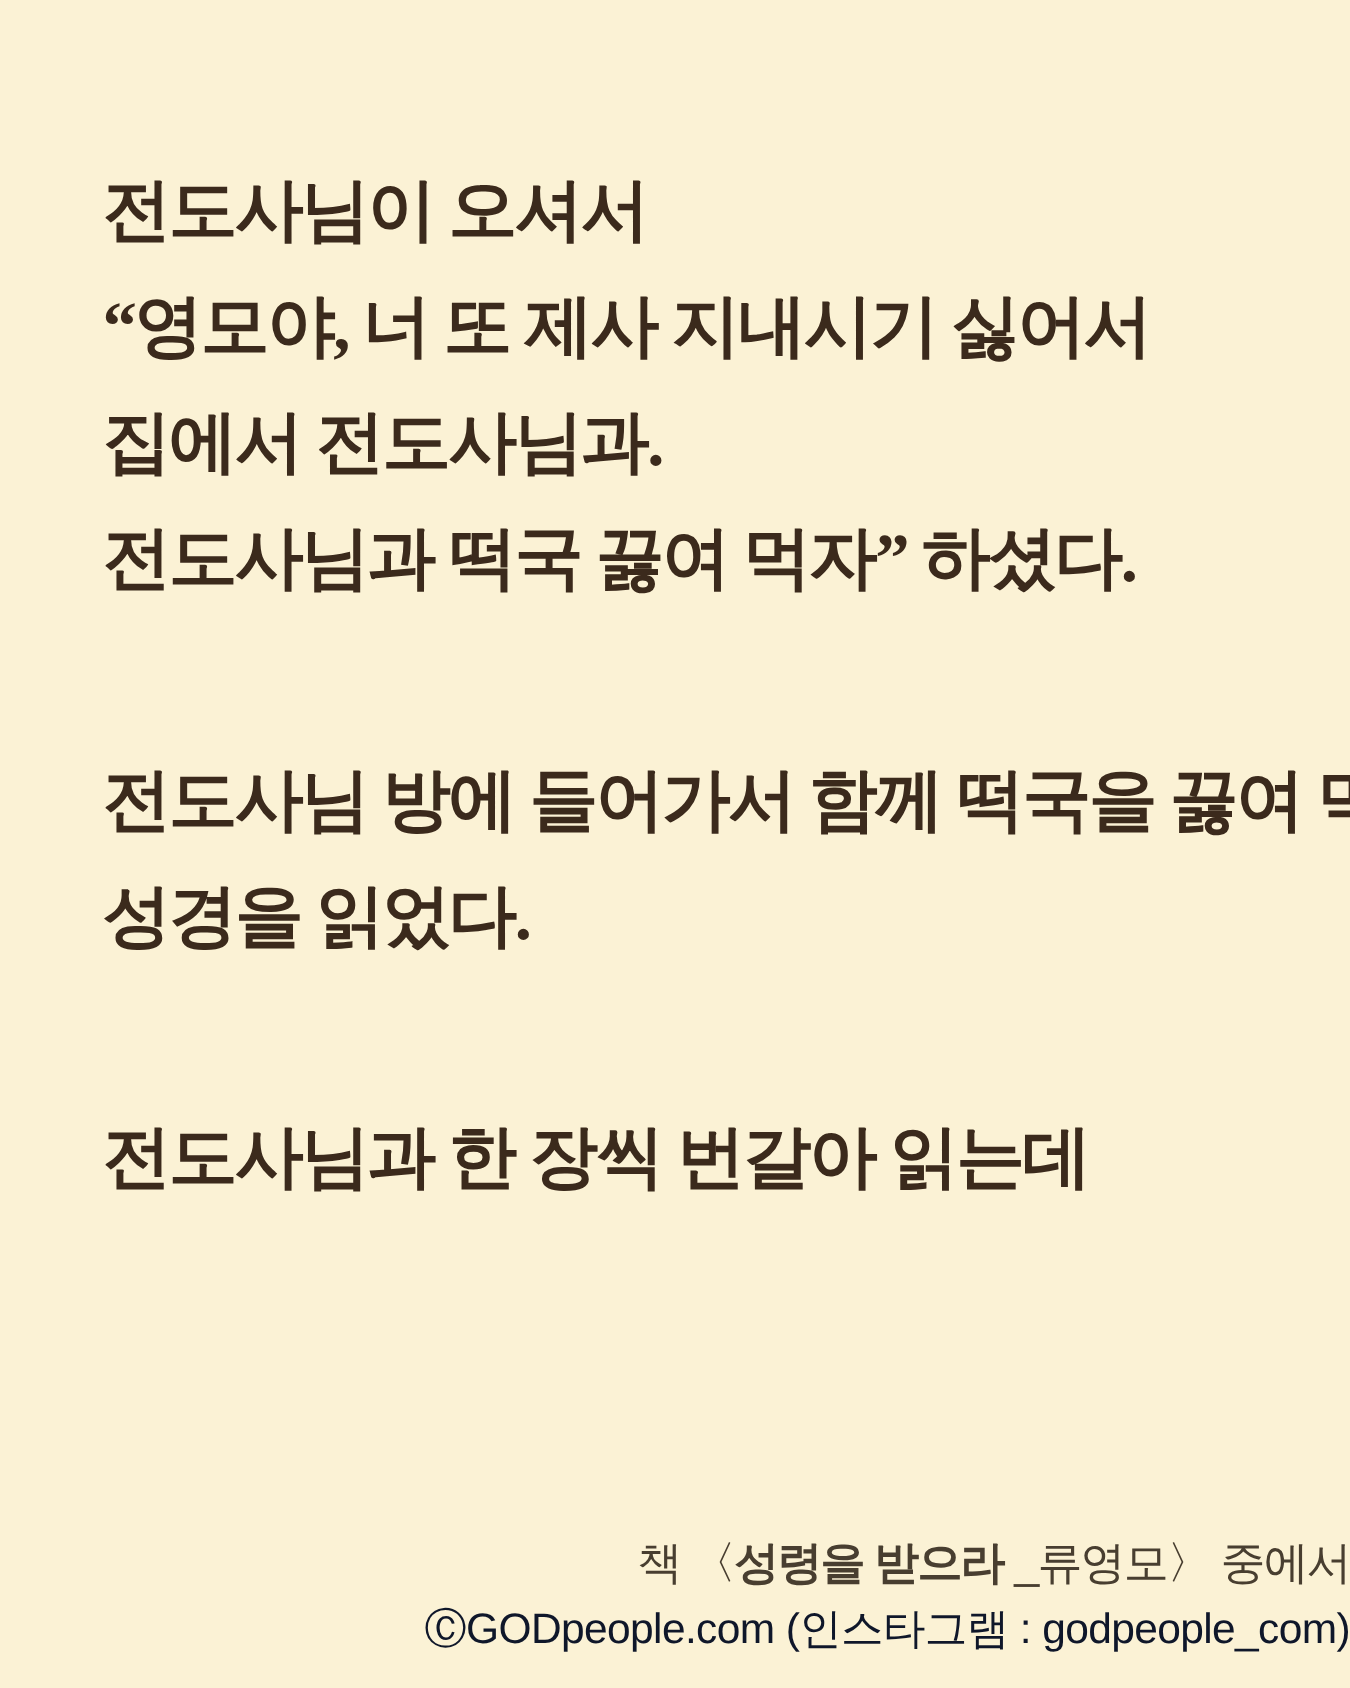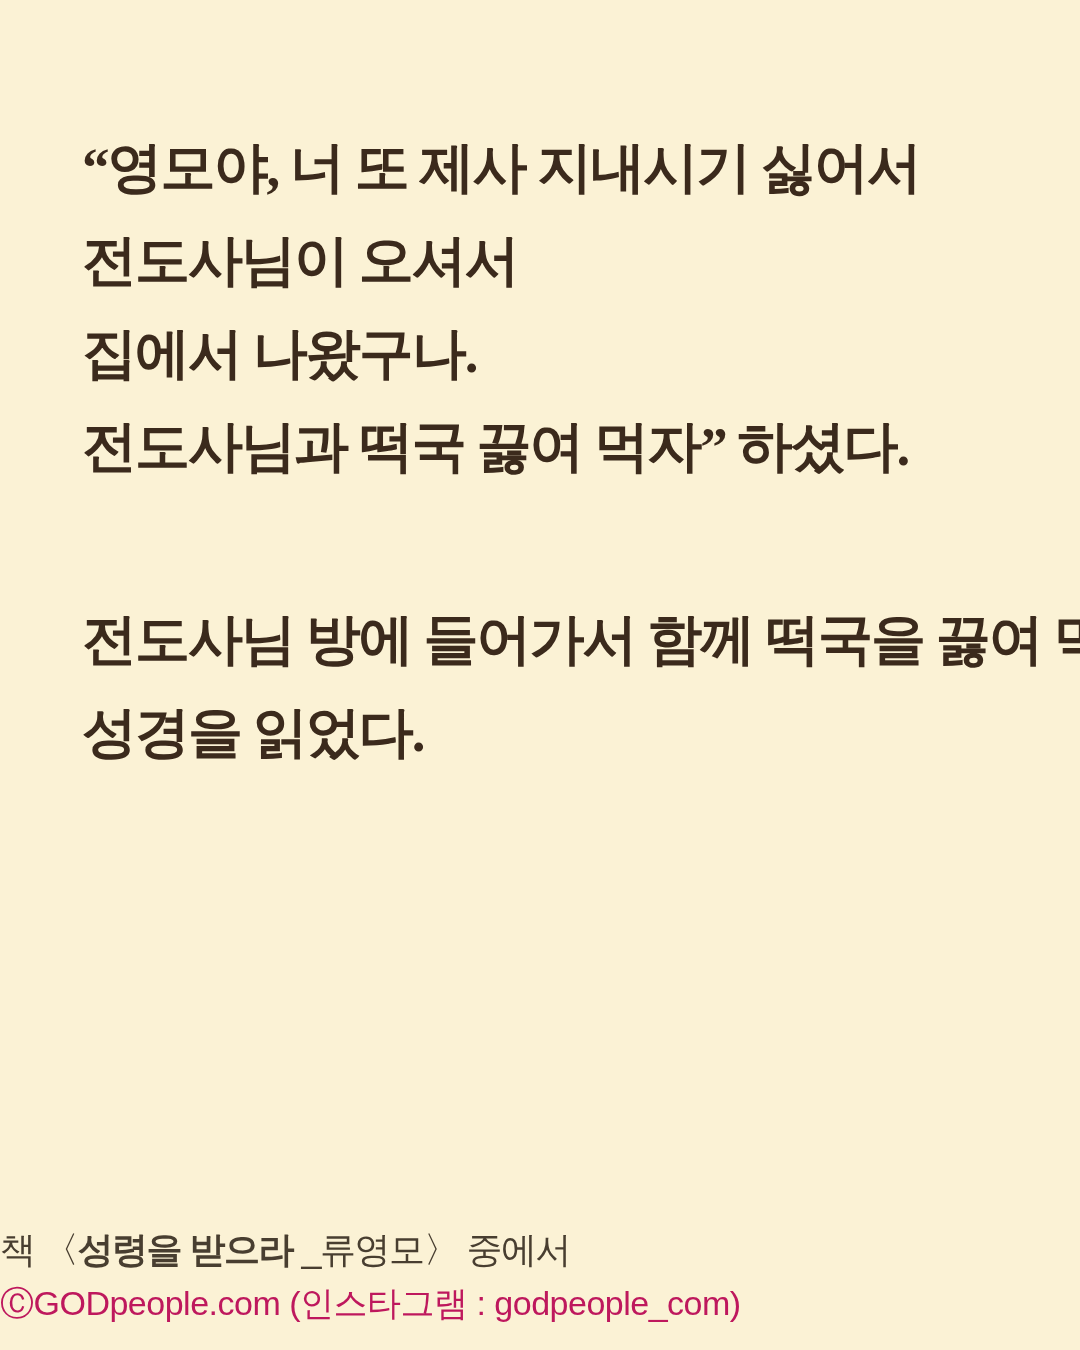--- a/index.html
+++ b/index.html
@@ -38,57 +38,58 @@
   }
   .line {
     display: block;
     white-space: nowrap;
   }
   .footer {
     position: absolute;
     left: 0;
     right: 0;
     top: 1228px;
-    text-align: left;
+    text-align: right;
     font-family: "Liberation Sans", "DejaVu Sans", sans-serif;
   }
   .source-line {
     font-size: 36px;
     line-height: 44px;
     color: #483e30;
     letter-spacing: -1.5px;
   }
   .source-line .book-title {
     font-weight: bold;
   }
   .credit-line {
     margin-top: 10px;
     font-size: 34px;
     line-height: 42px;
-    color: #be185d;
+    color: #0f172a;
     letter-spacing: -0.5px;
   }
 </style>
 </head>
 <body>
 
 <div class="card">
 
   <div class="quote-body">
     <p class="para">
+      <span class="line">전도사님이 오셔서</span>
       <span class="line">“영모야, 너 또 제사 지내시기 싫어서</span>
-      <span class="line">전도사님이 오셔서</span>
-      <span class="line">집에서 나왔구나.</span>
+      <span class="line">집에서 전도사님과.</span>
       <span class="line">전도사님과 떡국 끓여 먹자” 하셨다.</span>
     </p>
     <p class="para">
       <span class="line">전도사님 방에 들어가서 함께 떡국을 끓여 먹고,</span>
       <span class="line">성경을 읽었다.</span>
     </p>
     <p class="para">
+      <span class="line">전도사님과 한 장씩 번갈아 읽는데</span>
     </p>
   </div>
 
   <div class="footer">
     <div class="source-line">
       <span>책 〈</span><span class="book-title">성령을 받으라</span><span> _류영모〉 중에서</span>
     </div>
     <div class="credit-line">ⒸGODpeople.com (인스타그램 : godpeople_com)</div>
   </div>
 

